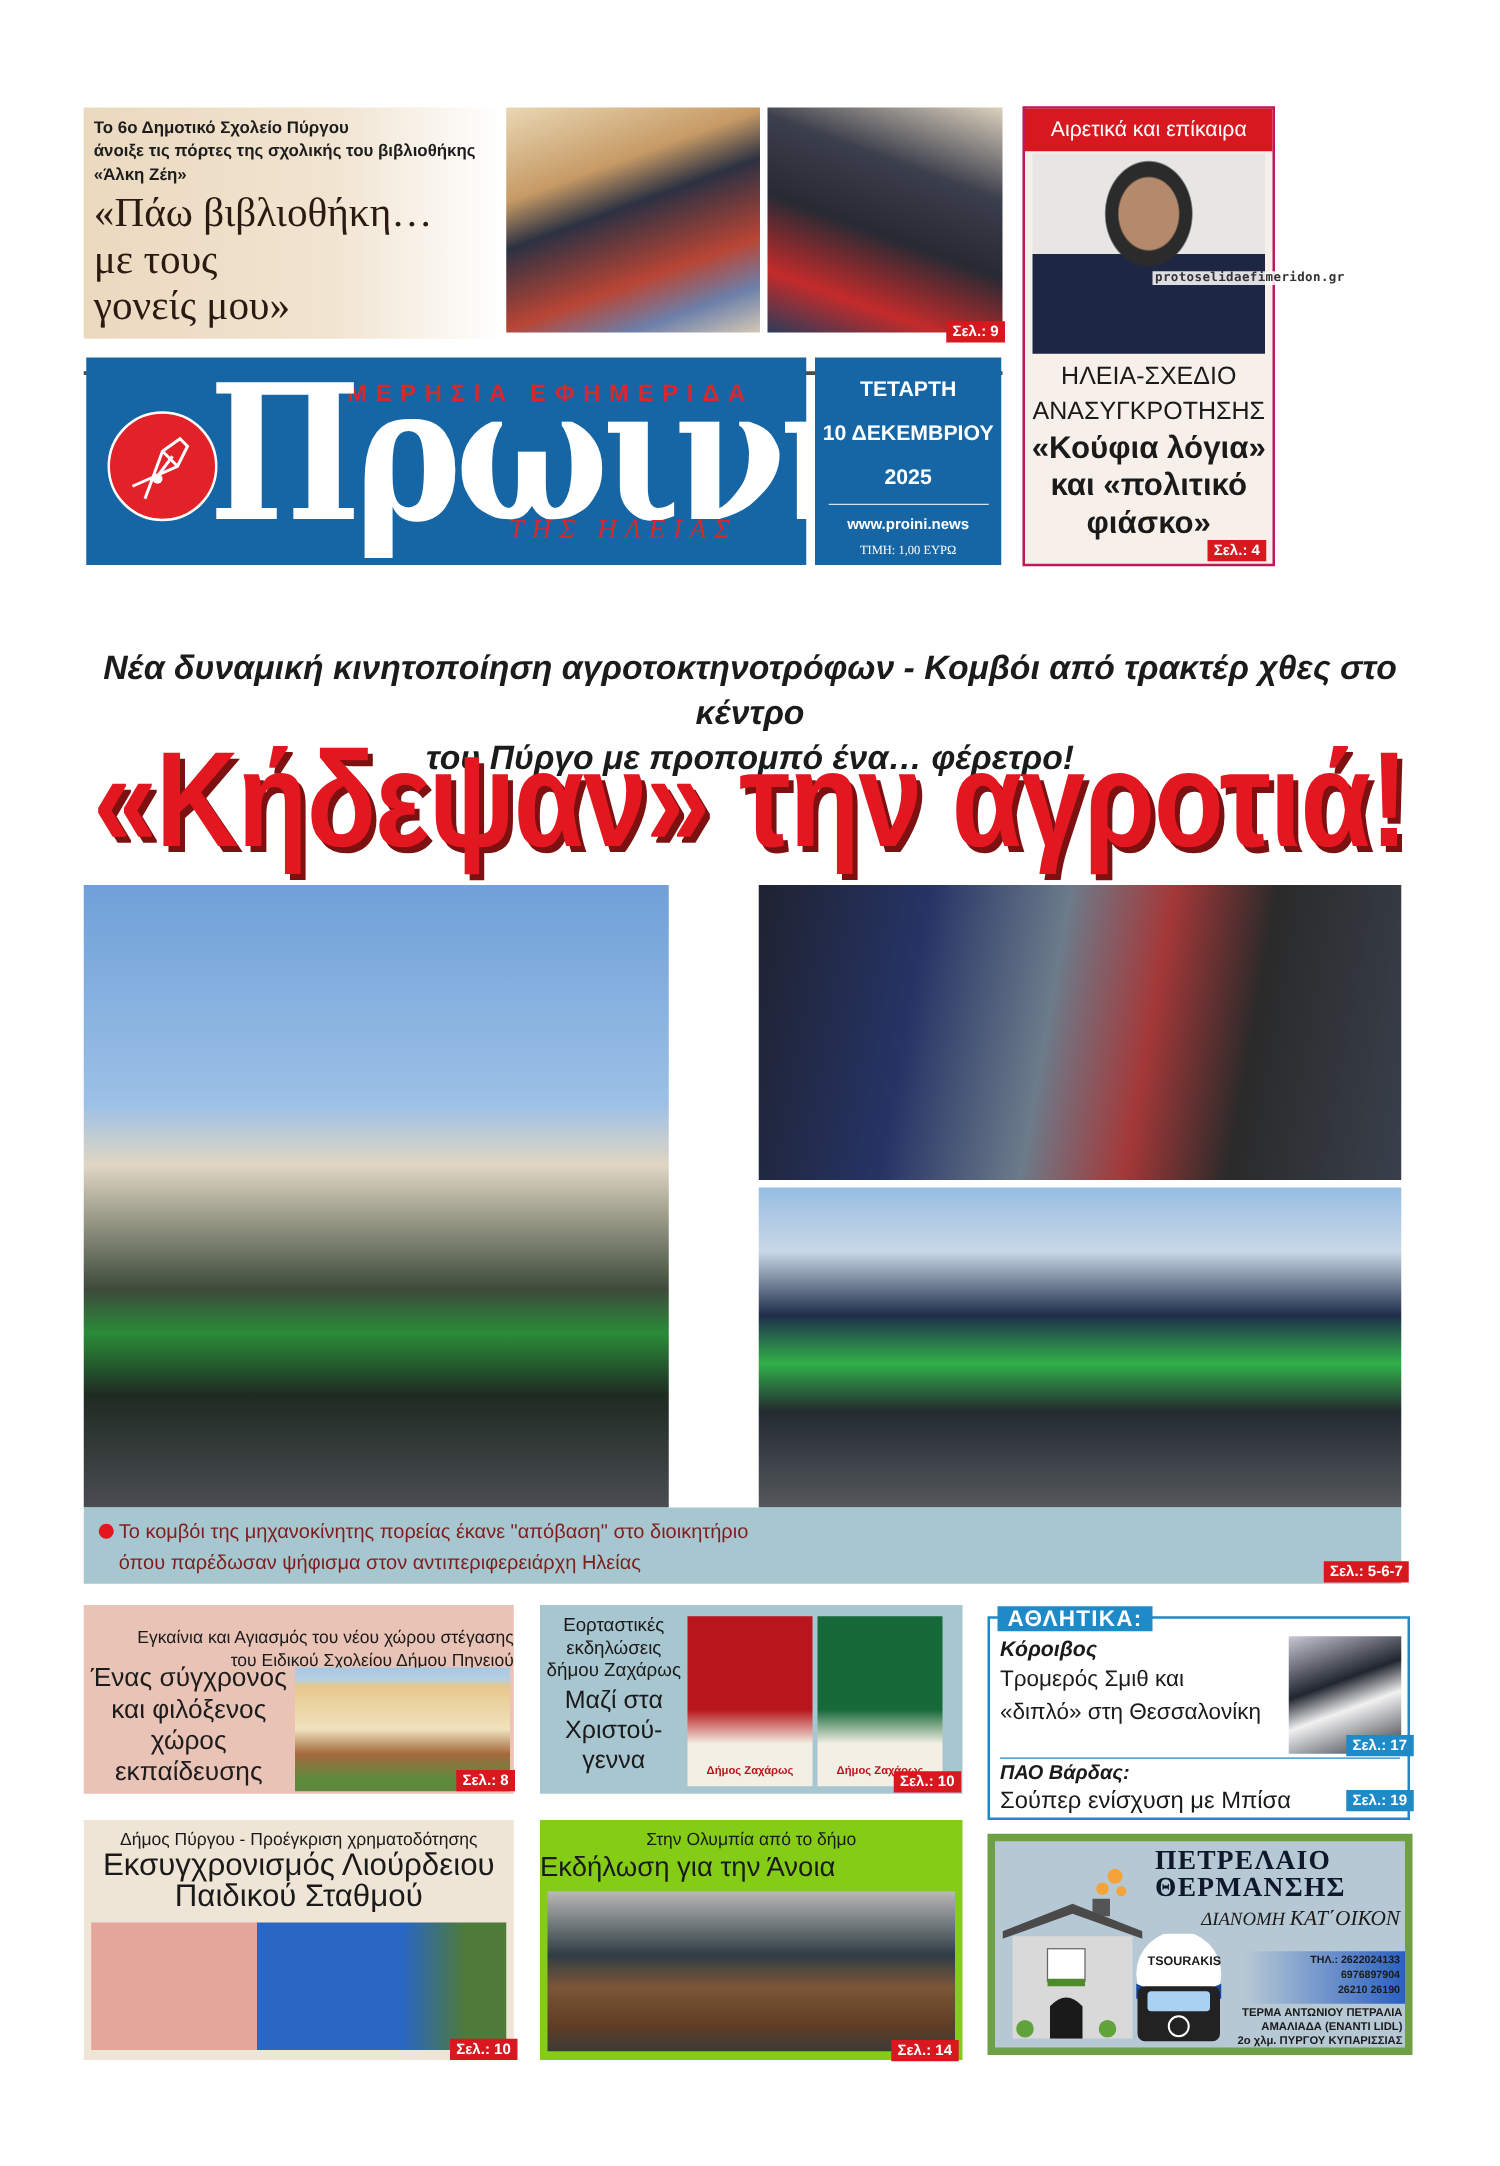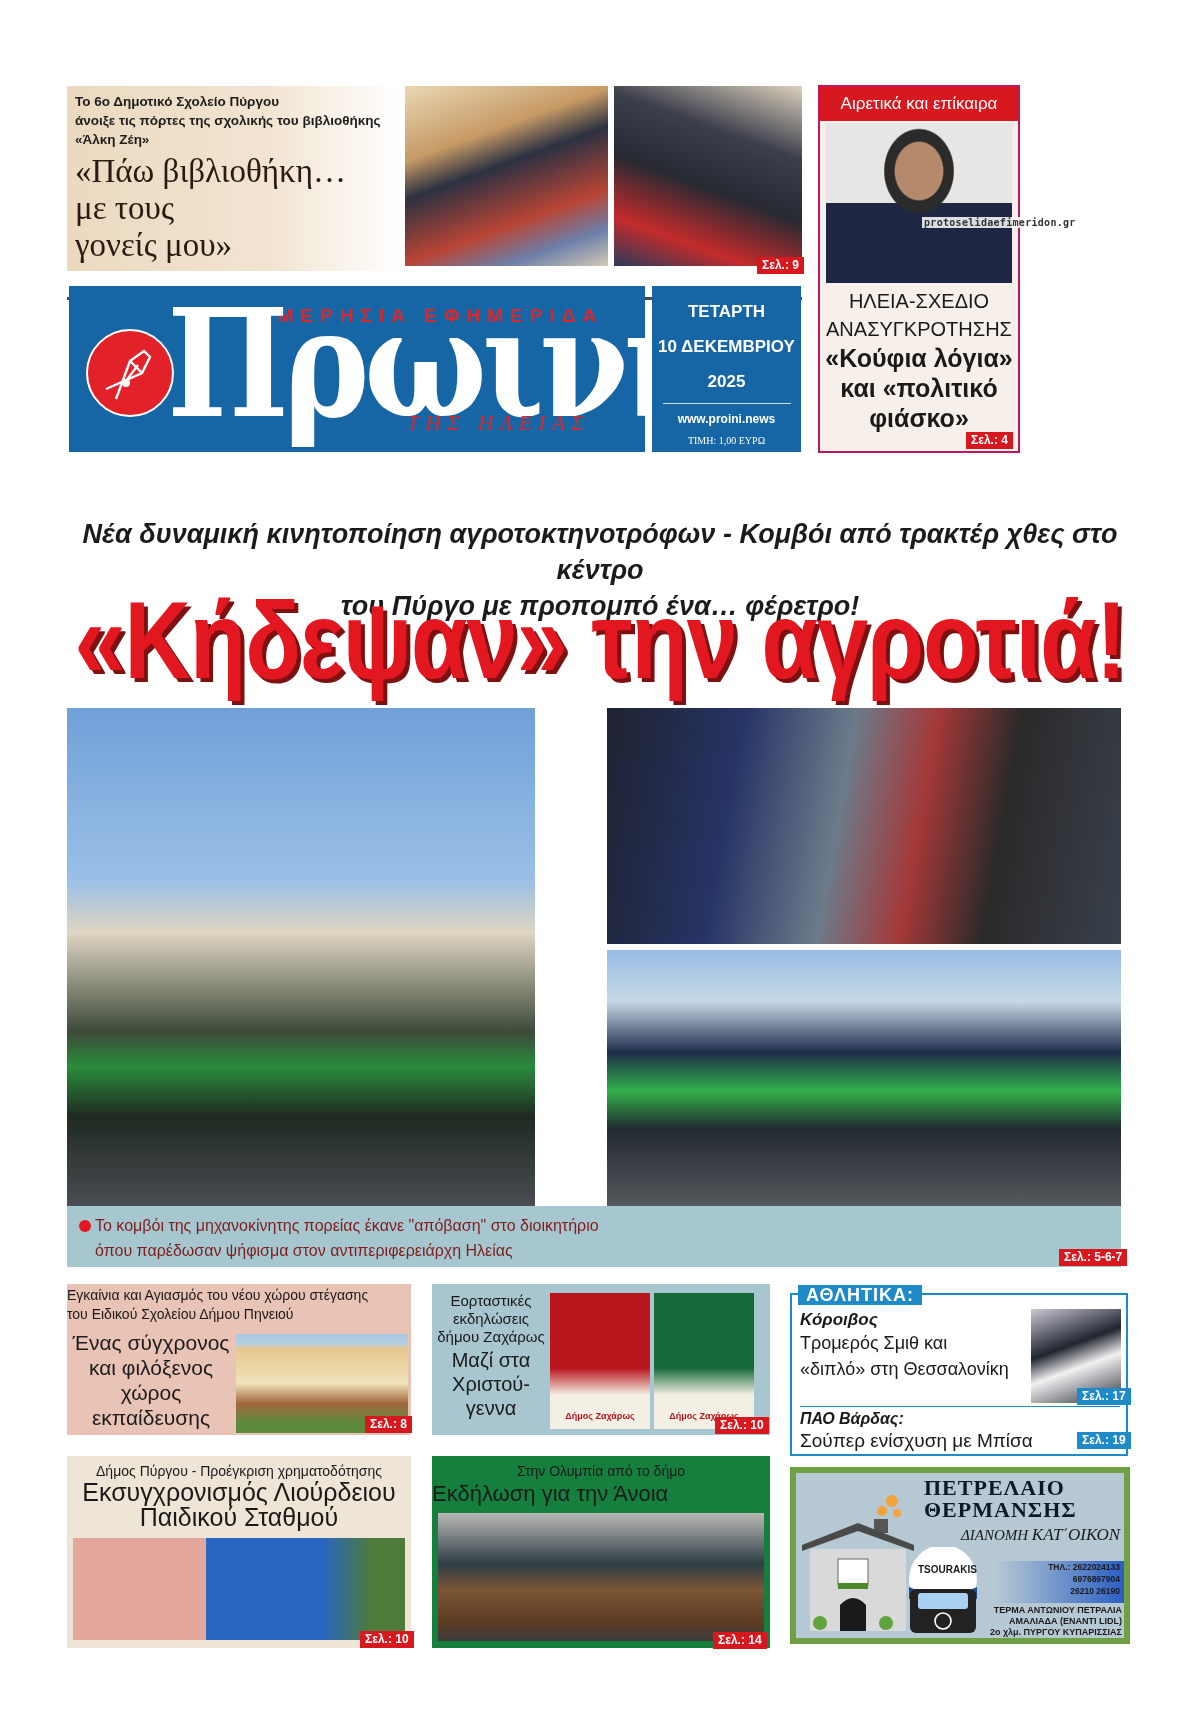--- a/index.html
+++ b/index.html
@@ -64,21 +64,21 @@
   .cap { left: 67px; top: 1206px; width: 1054px; height: 61px; background: #a6c7cf; }
   .cap .txt { position: absolute; left: 12px; top: 7px; font-family: "Liberation Sans Narrow", "Liberation Sans", sans-serif; font-size: 16px; line-height: 25px; color: #7f1d1d; }
   .cap .dot { display: inline-block; width: 12px; height: 12px; border-radius: 50%; background: #e3171f; margin-right: 4px; vertical-align: -1px; }
 
   
   .box { position: absolute; }
   .b1 { left: 67px; top: 1284px; width: 344px; height: 151px; background: #e9c3b6; }
   .b2 { left: 432px; top: 1284px; width: 338px; height: 151px; background: #a8c6d0; }
   .b3 { left: 790px; top: 1293px; width: 338px; height: 163px; border: 2px solid #1e8ac8; background: #fff; }
   .b4 { left: 67px; top: 1456px; width: 344px; height: 192px; background: #efe5d6; }
-  .b5 { left: 432px; top: 1456px; width: 338px; height: 192px; background: #15803d; }
+  .b5 { left: 432px; top: 1456px; width: 338px; height: 192px; background: #84cc16; }
   .b6 { left: 790px; top: 1467px; width: 340px; height: 177px; background: #6fa043; padding: 6px; }
   .b6 .inner { position: relative; width: 100%; height: 100%; background: #b6c8d4; }
 
   .narrow { font-family: "Liberation Sans Narrow", "Liberation Sans", sans-serif; }
 </style>
 </head>
 <body>
 
 <div class="abs top-teaser">
   <div class="kicker">Το 6ο Δημοτικό Σχολείο Πύργου</div>
@@ -146,21 +146,21 @@
 
 <div class="abs cap">
   <div class="txt">
     <div><span class="dot"></span><span>Το κομβόι της μηχανοκίνητης πορείας έκανε "απόβαση" στο διοικητήριο</span></div>
     <div style="padding-left:16px;">όπου παρέδωσαν ψήφισμα στον αντιπεριφερειάρχη Ηλείας</div>
   </div>
   <div class="tag" style="left:992px; top:43px;">Σελ.: 5-6-7</div>
 </div>
 
 <div class="box b1">
-  <div class="narrow" style="text-align:left; font-size:14px; line-height:19px; padding-top:2px;">
+  <div class="narrow" style="text-align:right; font-size:14px; line-height:19px; padding-top:16px;">
     <div>Εγκαίνια και Αγιασμός του νέου χώρου στέγασης</div>
     <div>του Ειδικού Σχολείου Δήμου Πηνειού</div>
   </div>
   <div style="position:absolute; left:4px; top:46px; width:160px; text-align:center; font-size:21px; line-height:25px; color:#1c1c1c;">
     <div>Ένας σύγχρονος</div>
     <div>και φιλόξενος</div>
     <div>χώρος</div>
     <div>εκπαίδευσης</div>
   </div>
   <div class="photo ph-school" style="left:169px; top:50px; width:172px; height:99px;"></div>

